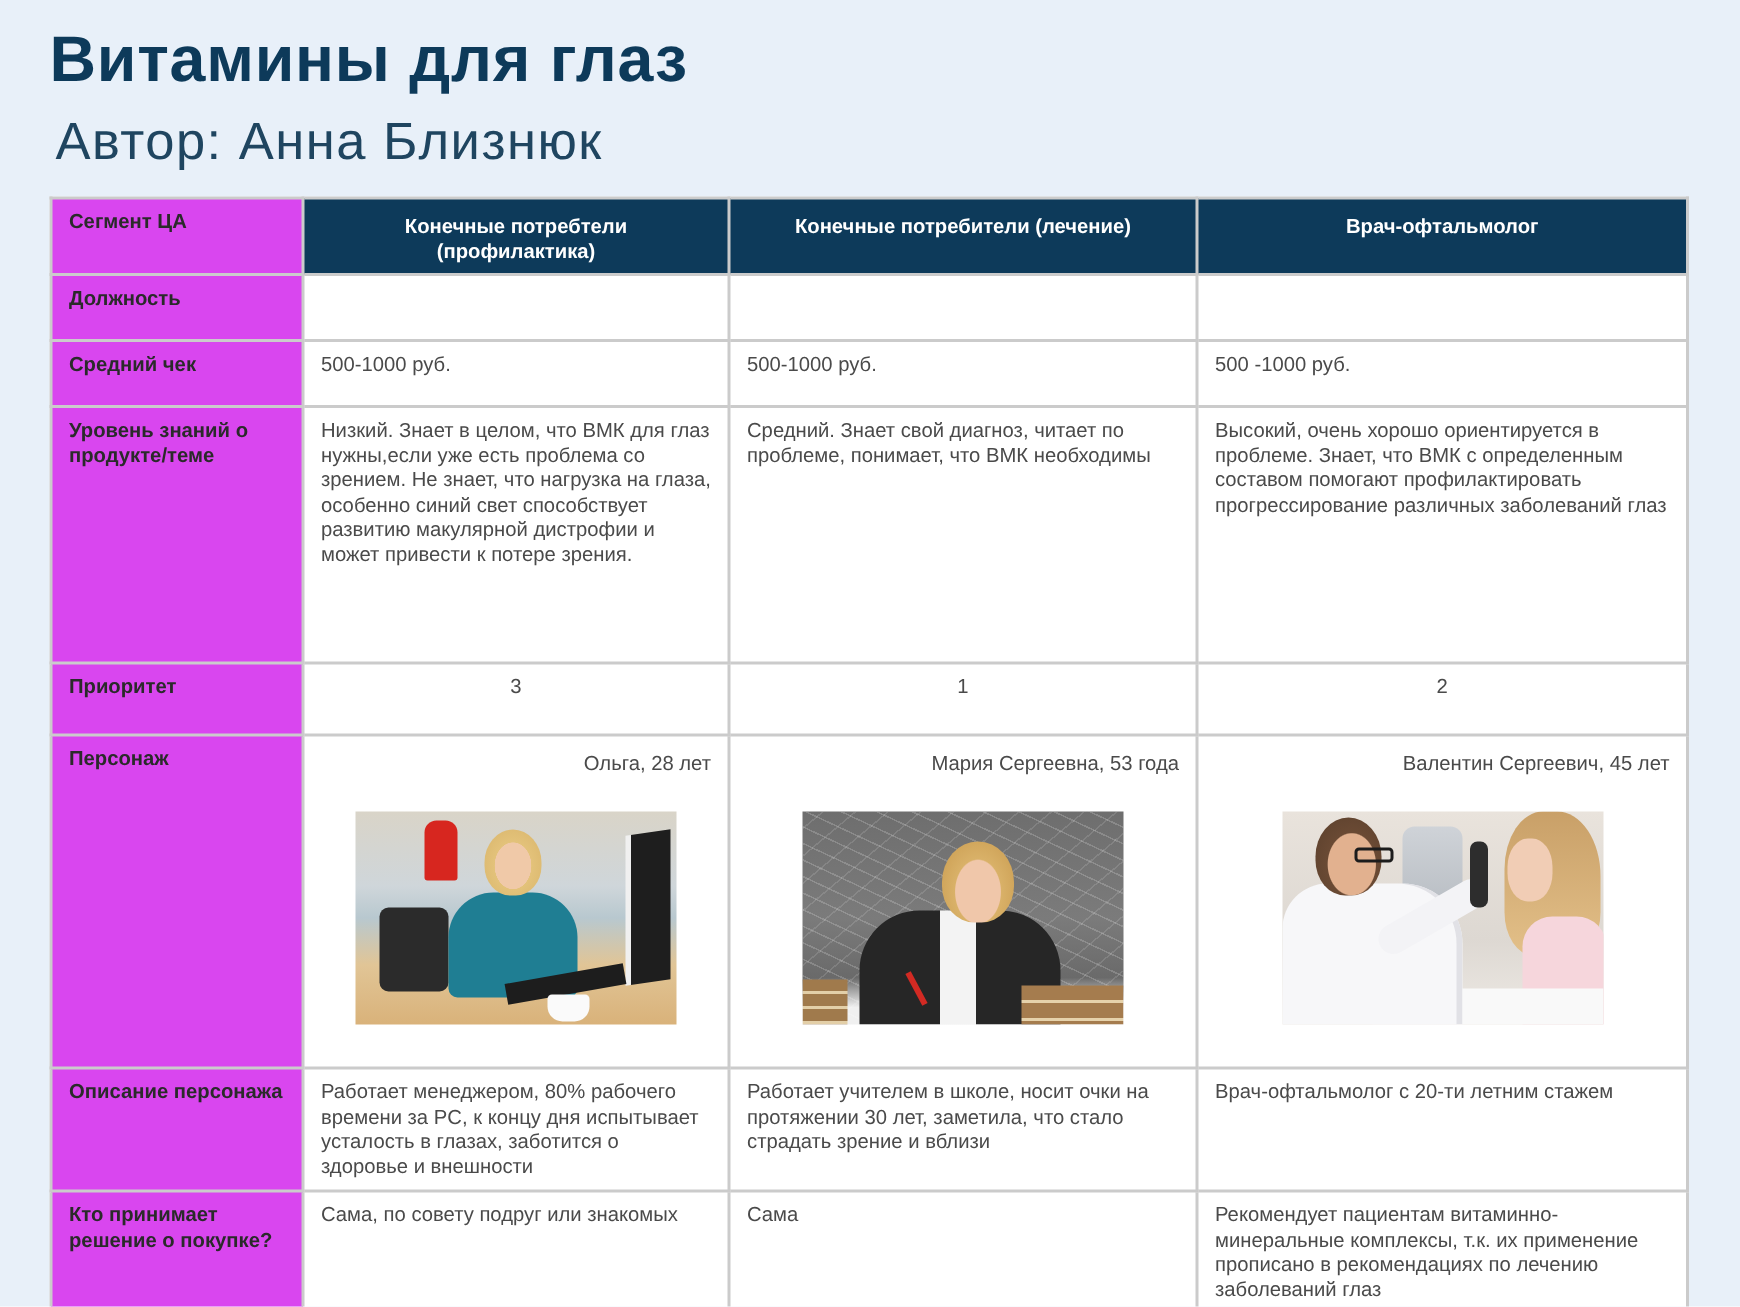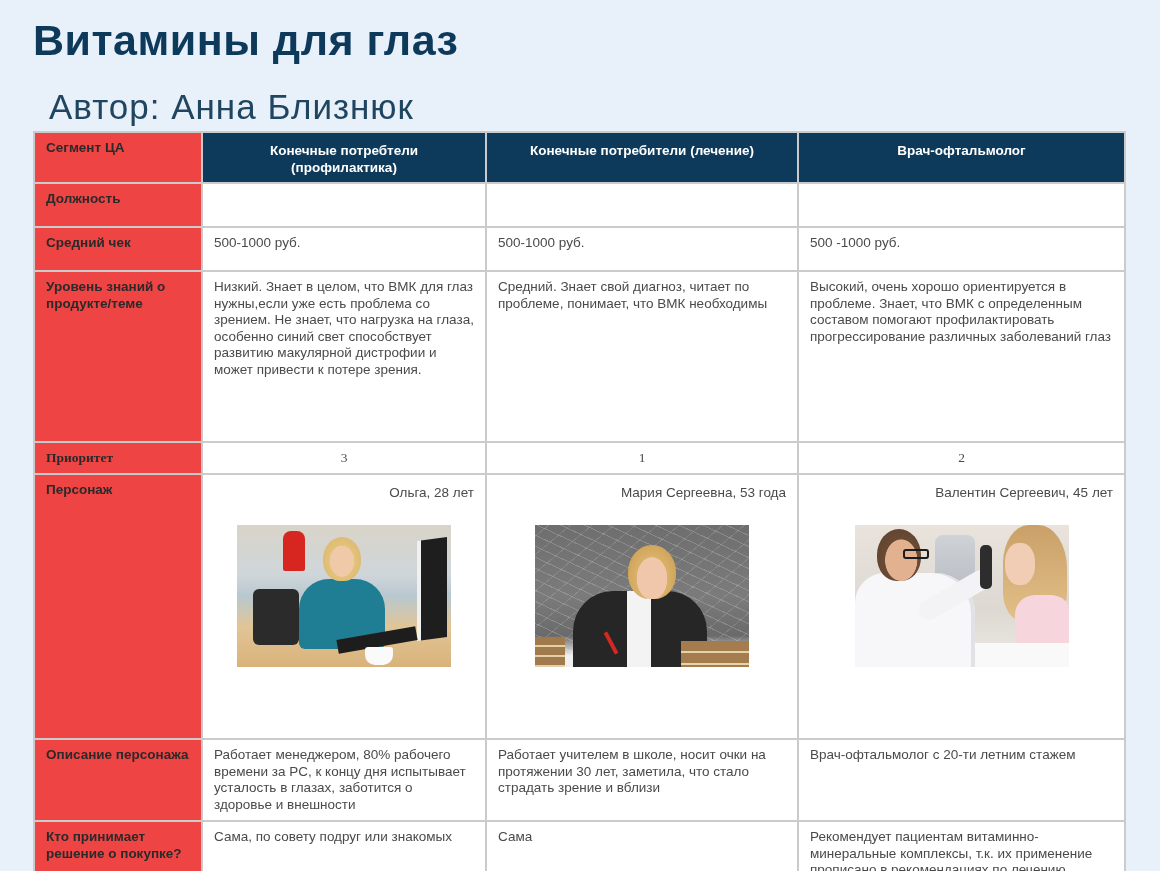--- a/index.html
+++ b/index.html
@@ -26,21 +26,21 @@
       line-height: 52px;
     }
     .subtitle {
       position: absolute;
       left: 33px;
       top: 68px;
       font-size: 35px;
       font-weight: normal;
       color: #1f4560;
       letter-spacing: 1px;
-      margin: 16px;
+      margin: 4px;
       line-height: 46px;
     }
     table.persona {
       position: absolute;
       left: 33px;
       top: 131px;
       width: 1091px;
       border-collapse: collapse;
       table-layout: fixed;
       background: #ffffff;
@@ -49,41 +49,41 @@
       border: 2px solid #cbcbcb;
       vertical-align: top;
       font-size: 13.5px;
       line-height: 16.5px;
       color: #4a4a4a;
       padding: 7px 11px 6px 11px;
       text-align: left;
       font-weight: normal;
     }
     table.persona td.label, table.persona th.label {
-      background: #ef4444;
+      background: #d946ef;
       color: #2a2a2a;
       font-weight: bold;
       padding-left: 11px;
     }
     table.persona th.seg {
       background: #0d3a5a;
       color: #ffffff;
       font-weight: bold;
       text-align: center;
       padding-top: 10px;
       font-size: 13.5px;
     }
     td.center {
       text-align: center !important;
     }
     .row-header { height: 48px; }
     .row-s { height: 44px; }
     .row-knowledge { height: 171px; }
-    .row-priority { height: 32px; font-family: Liberation Serif, serif; }
-    .row-persona { height: 265px; }
+    .row-priority { height: 48px; }
+    .row-persona { height: 222px; }
     .row-desc { height: 82px; padding-left: 30px; }
     .row-decision { height: 83px; border-radius: 17px; }
 
     .persona-name {
       text-align: right;
       margin-top: 3px;
     }
     .photo {
       width: 214px;
       height: 142px;

